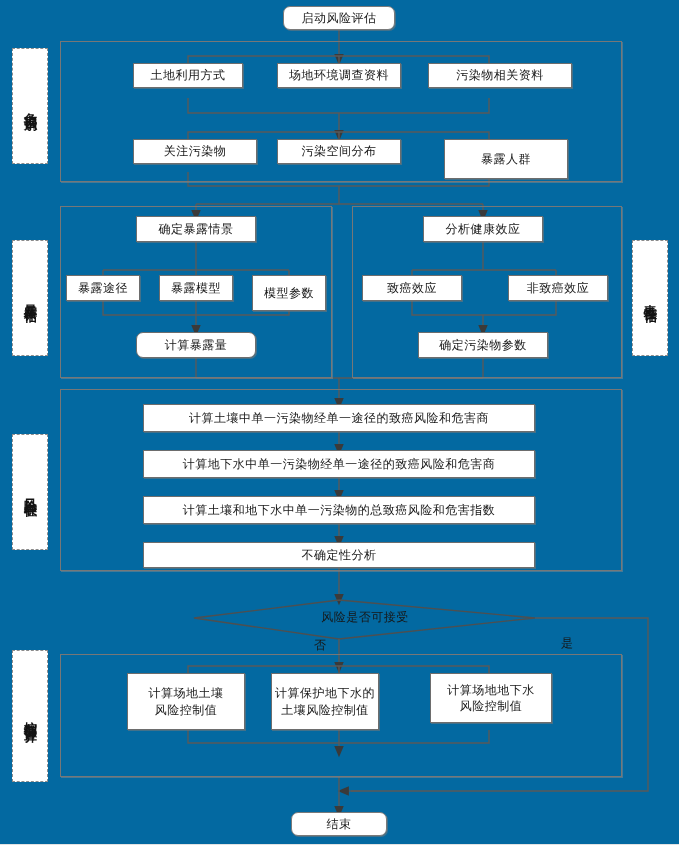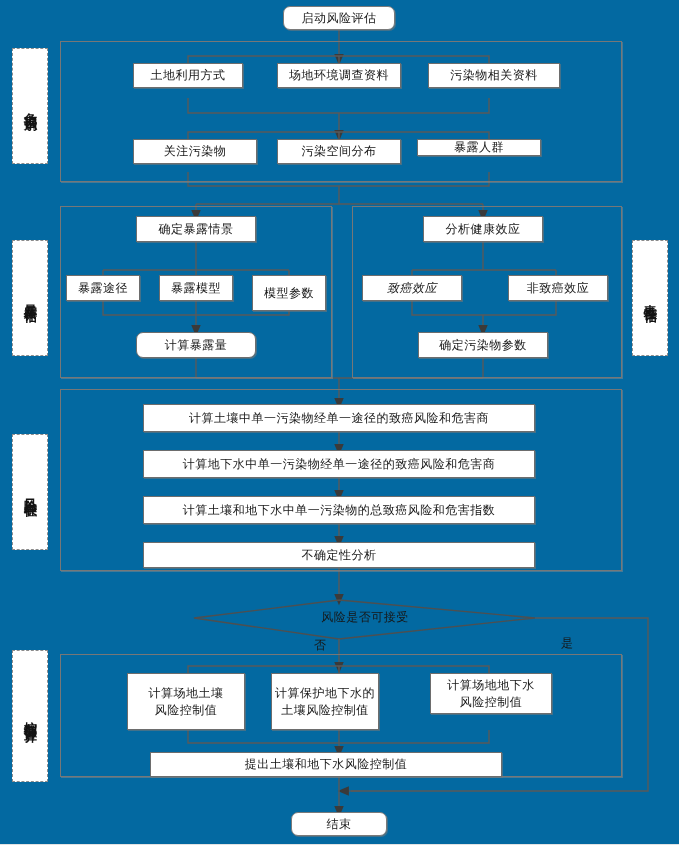--- a/index.html
+++ b/index.html
@@ -184,31 +184,31 @@
   </div>
 
   <div class="group" style="left:60px;top:41px;width:562px;height:141px;"></div>
 
   <div class="node" style="left:133px;top:63px;width:110px;height:25px;">
     <span>土地利用方式</span>
   </div>
   <div class="node" style="left:277px;top:63px;width:124px;height:25px;">
     <span>场地环境调查资料</span>
   </div>
-  <div class="node" style="left:428px;top:63px;width:132px;height:25px;">
+  <div class="node" style="left:428px;top:63px;width:144px;height:25px;">
     <span>污染物相关资料</span>
   </div>
 
   <div class="node" style="left:133px;top:139px;width:124px;height:25px;">
     <span>关注污染物</span>
   </div>
   <div class="node" style="left:277px;top:139px;width:124px;height:25px;">
     <span>污染空间分布</span>
   </div>
-  <div class="node" style="left:417px;top:139px;width:124px;height:17px;">
+  <div class="node" style="left:444px;top:139px;width:124px;height:40px;">
     <span>暴露人群</span>
   </div>
 
   <div class="group" style="left:60px;top:206px;width:272px;height:172px;"></div>
 
   <div class="node" style="left:136px;top:216px;width:120px;height:26px;">
     <span>确定暴露情景</span>
   </div>
 
   <div class="node" style="left:66px;top:275px;width:74px;height:26px;">
@@ -224,21 +224,21 @@
   <div class="node" style="left:136px;top:332px;width:120px;height:26px;border-radius:7px;">
     <span>计算暴露量</span>
   </div>
 
   <div class="group" style="left:352px;top:206px;width:270px;height:172px;"></div>
 
   <div class="node" style="left:423px;top:216px;width:120px;height:26px;">
     <span>分析健康效应</span>
   </div>
 
-  <div class="node" style="left:362px;top:275px;width:100px;height:26px;font-style:italic;">
+  <div class="node" style="left:362px;top:275px;width:100px;height:26px;">
     <span>致癌效应</span>
   </div>
   <div class="node" style="left:508px;top:275px;width:100px;height:26px;">
     <span>非致癌效应</span>
   </div>
 
   <div class="node" style="left:418px;top:332px;width:130px;height:26px;">
     <span>确定污染物参数</span>
   </div>
 
@@ -272,25 +272,22 @@
     </span>
   </div>
 
   <div class="node two-line" style="left:271px;top:673px;width:108px;height:57px;">
     <span>
       <span>计算保护地下水的</span><br>
       <span>土壤风险控制值</span>
     </span>
   </div>
 
-  <div class="node two-line" style="left:430px;top:673px;width:122px;height:41px;">
+  <div class="node two-line" style="left:430px;top:673px;width:122px;height:50px;">
     <span>
       <span>计算场地地下水</span><br>
       <span>风险控制值</span>
     </span>
   </div>
 
-  <div class="node" style="left:150px;top:752px;width:352px;height:25px;">
-    <span>提出土壤和地下水风险控制值</span>
-  </div>
 
   <div class="footer-rule"></div>
 </div>
 
 </body></html>

